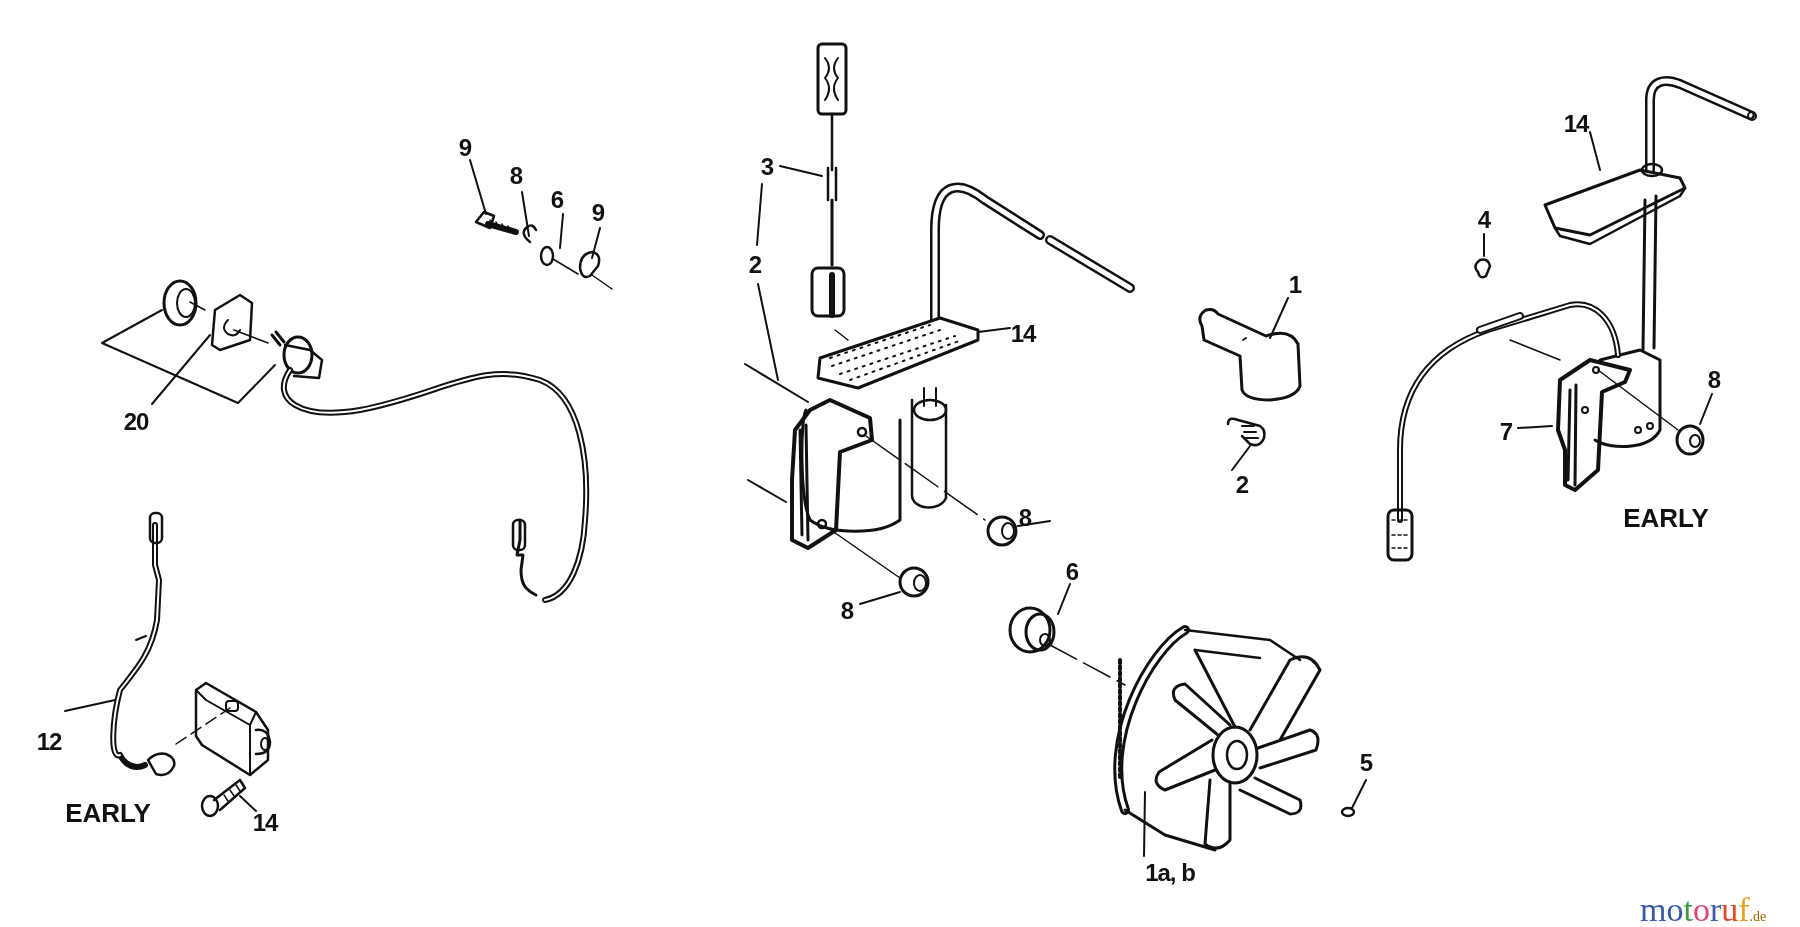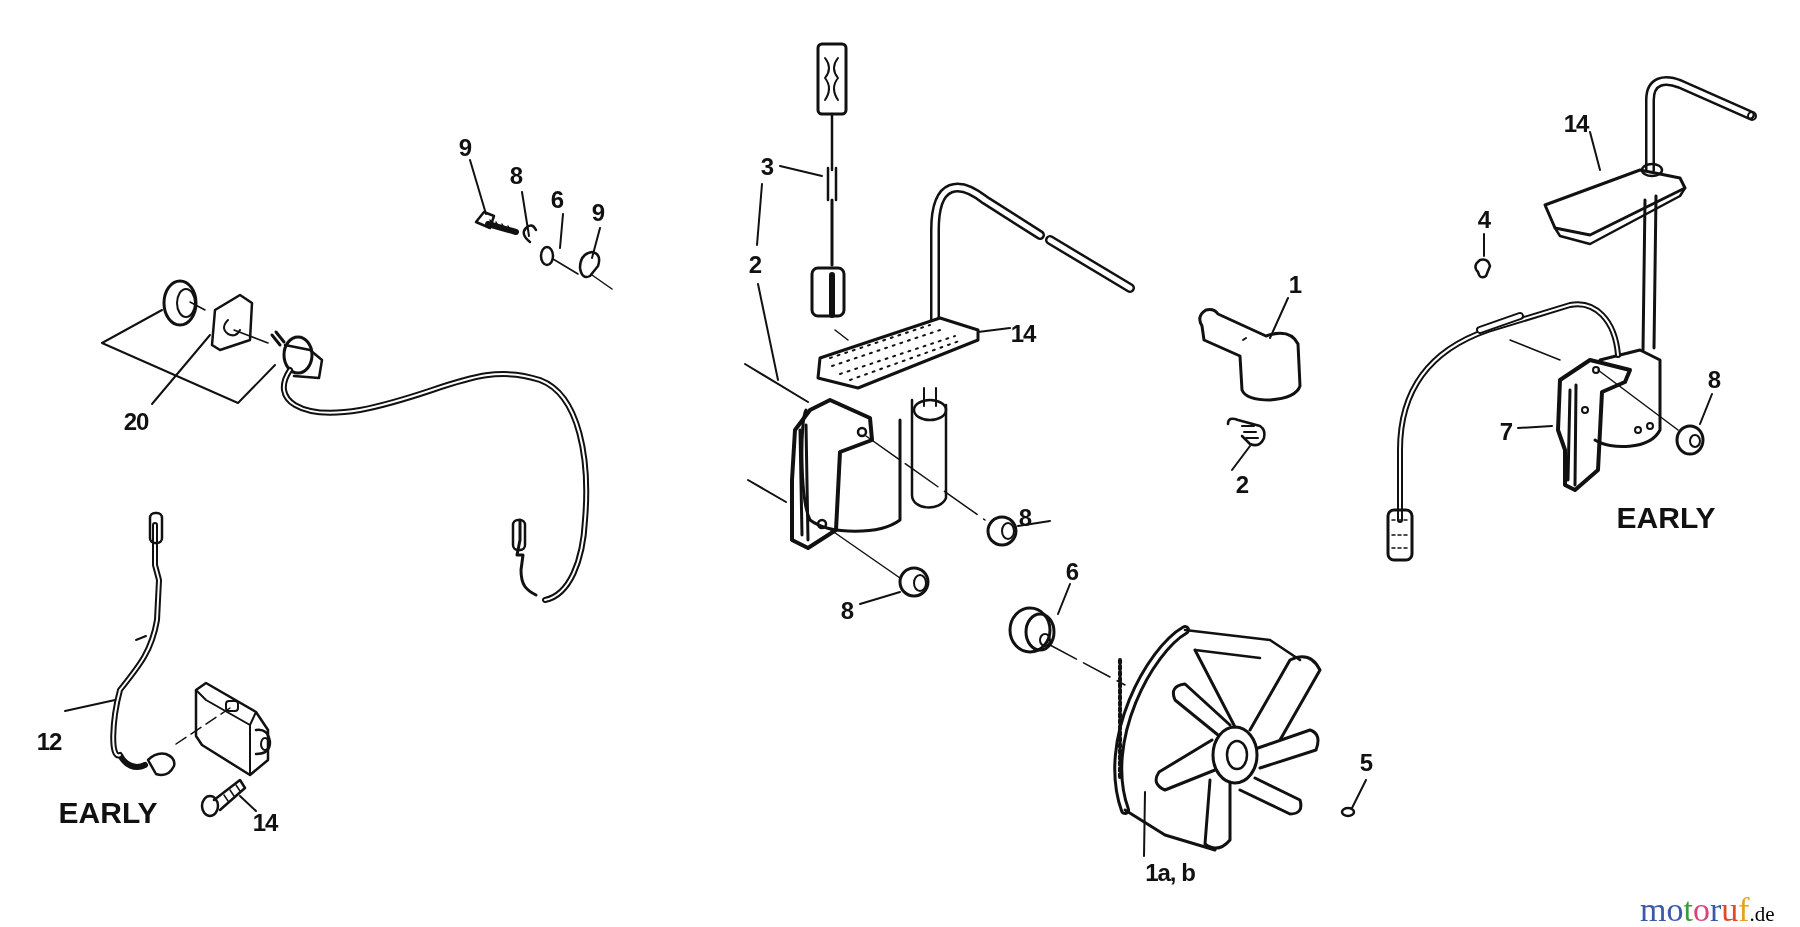--- a/index.html
+++ b/index.html
@@ -1,21 +1,21 @@
 <!DOCTYPE html>
 <html><head>
 <meta charset="utf-8">
 <style>
   html, body { margin:0; padding:0; background:#ffffff; }
   body { width:1800px; height:927px; position:relative; overflow:hidden; font-family:"Liberation Sans", sans-serif; }
   .diagram { position:absolute; left:0; top:0; width:1800px; height:927px; }
   .lbl { position:absolute; font-family:"Liberation Sans", sans-serif; font-weight:bold; font-size:24px; color:#111; line-height:1; transform:translate(-50%,-50%); white-space:nowrap; letter-spacing:-1px; }
-  .early { font-size:30px; letter-spacing:0px; }
+  .early { font-size:26px; letter-spacing:0px; }
   .brand { position:absolute; left:1640px; top:893px; font-family:"Liberation Serif", serif; font-size:34px; line-height:1; white-space:nowrap; }
-  .brand .de { font-size:21px; color:#000000; }
+  .brand .de { font-size:14px; color:#a16207; }
 </style>
 </head>
 <body>
 
 <svg class="diagram" viewBox="0 0 1800 927" width="1800" height="927" xmlns="http://www.w3.org/2000/svg" fill="none" stroke="#111" stroke-width="3" stroke-linecap="round" stroke-linejoin="round">
 
   <g>
 
     <ellipse cx="180" cy="303" rx="16" ry="22" stroke-width="3"></ellipse>
     <ellipse cx="186" cy="303" rx="9" ry="14" stroke-width="2"></ellipse>

